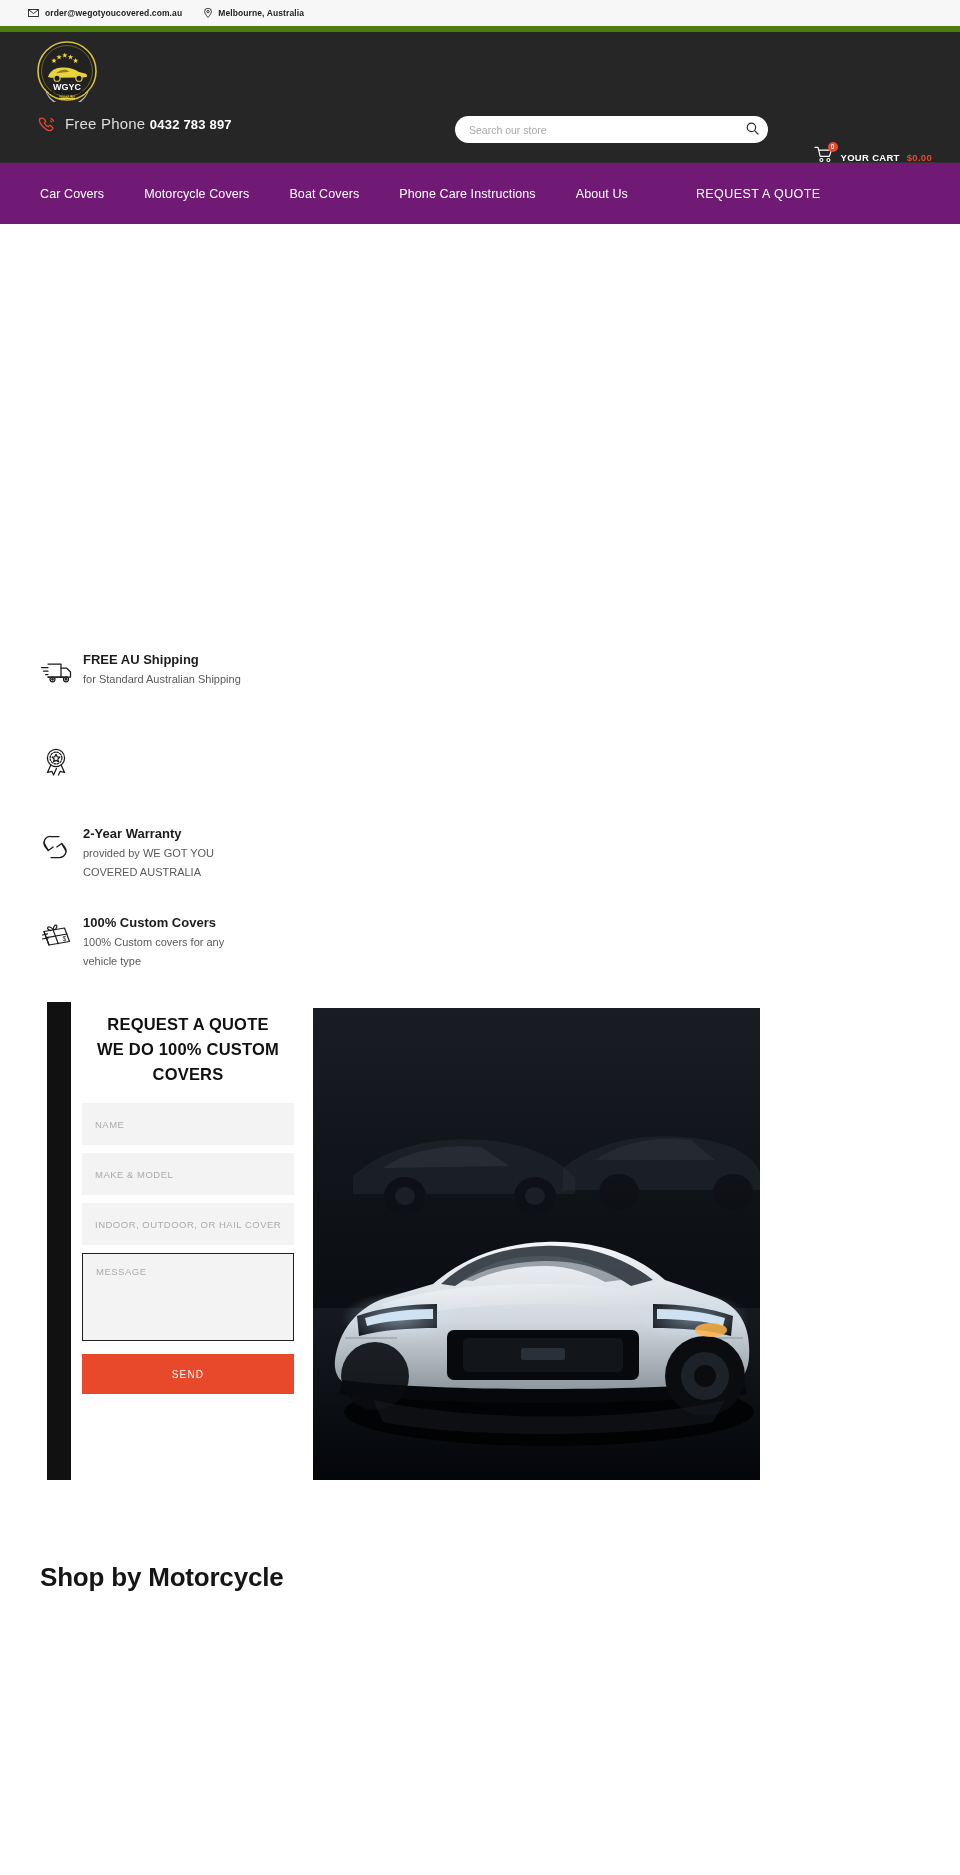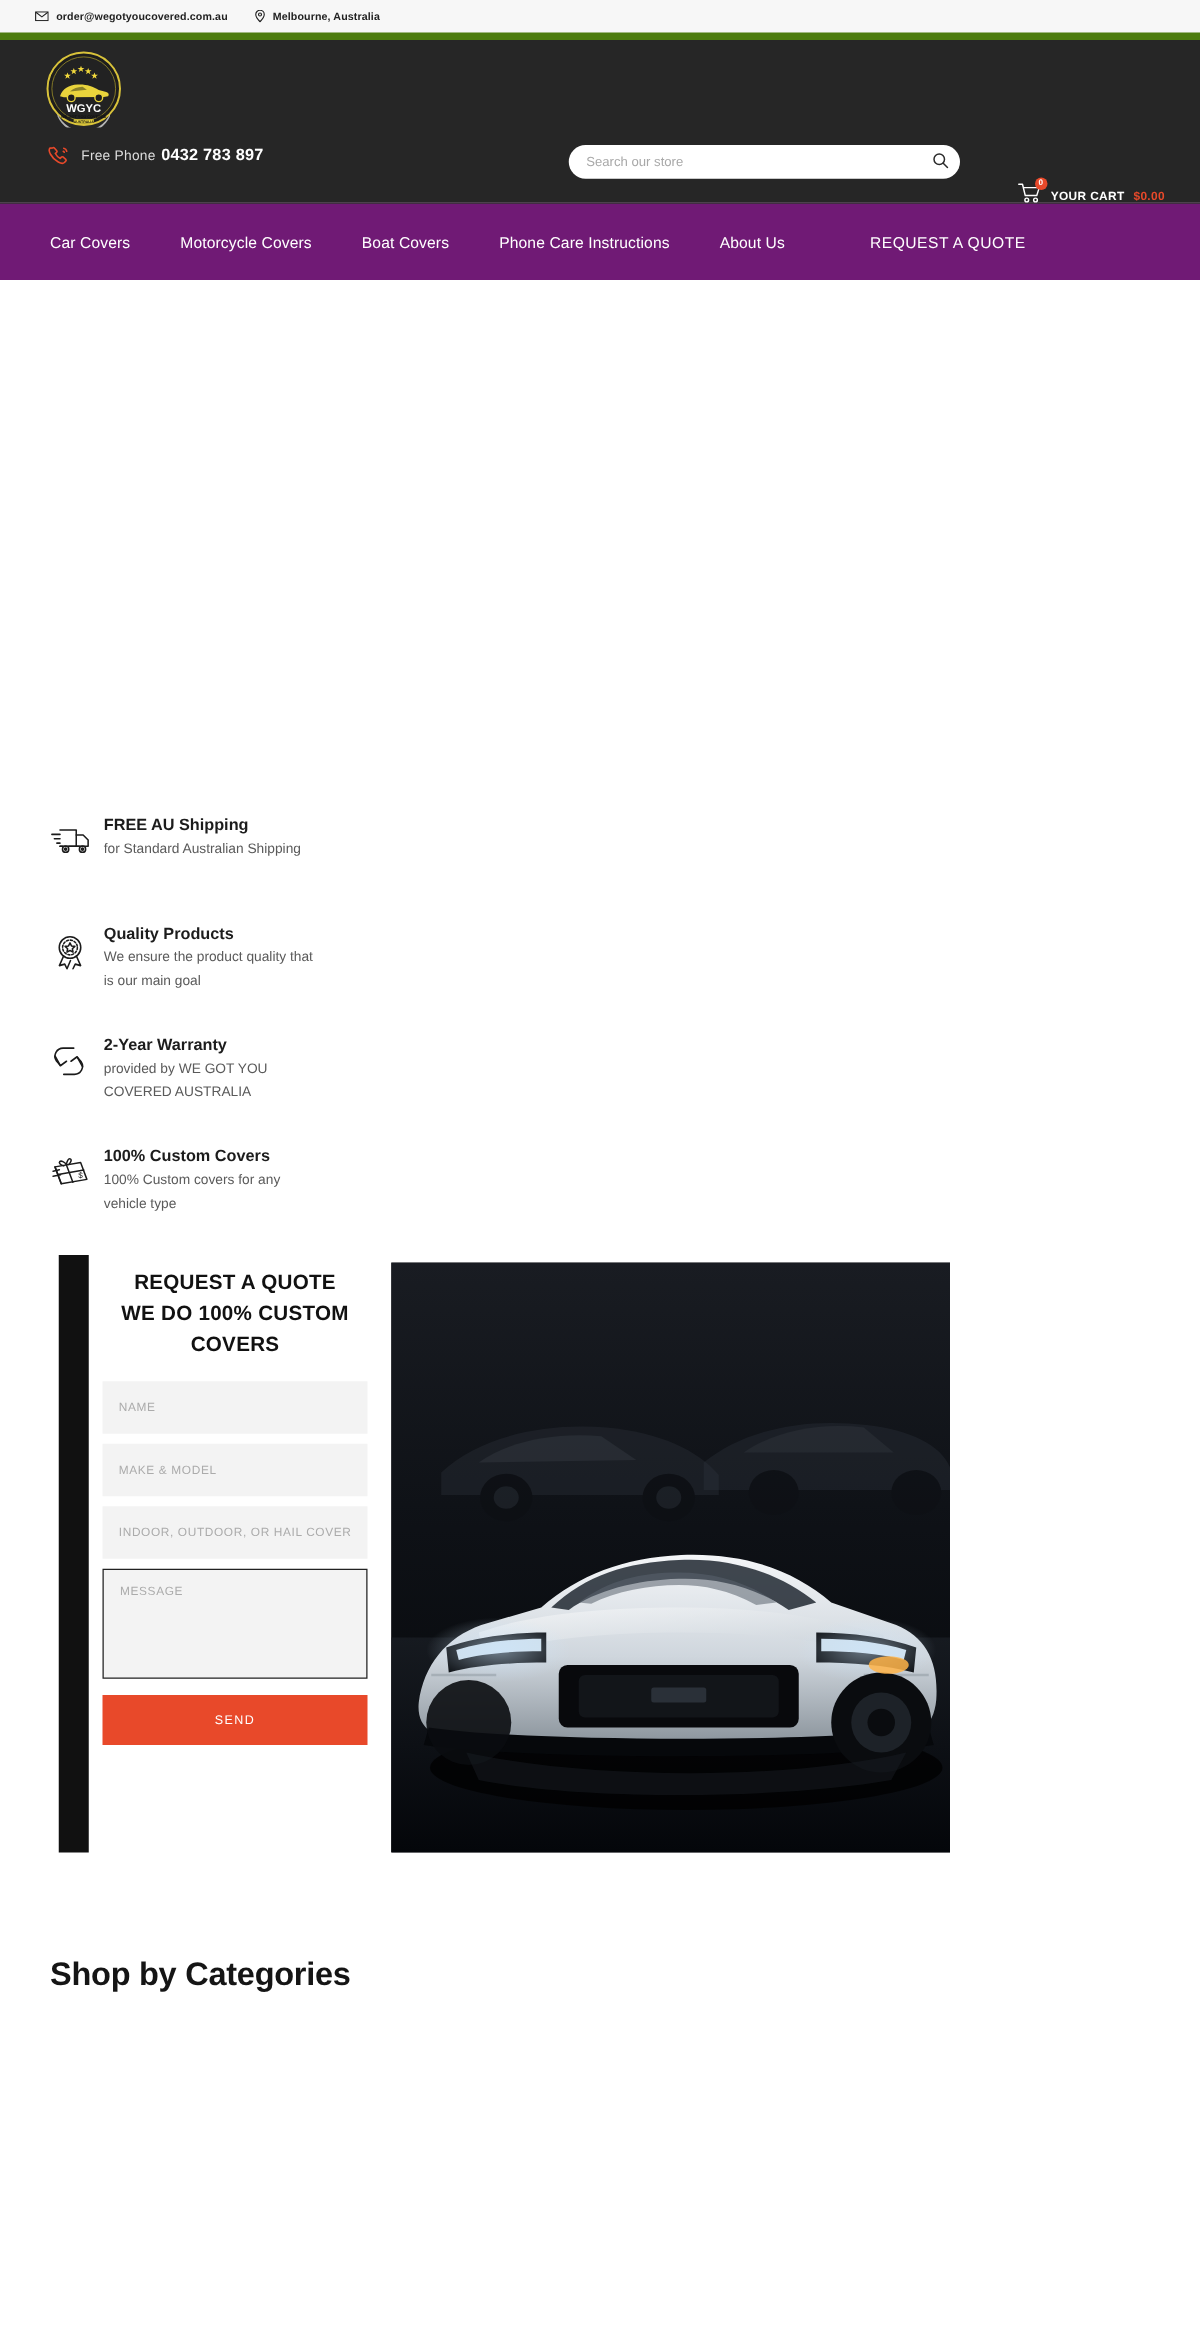--- a/index.html
+++ b/index.html
@@ -50,21 +50,21 @@
   .phone-block {
     position: absolute;
     left: 36px;
     top: 82px;
     display: flex;
     align-items: center;
     gap: 9px;
   }
   .phone-icon { width: 20px; height: 20px; flex: none; }
   .phone-text .ph-label {
-    font-size: 11px;
+    font-size: 15px;
     color: #dddddd;
     line-height: 13px;
     letter-spacing: .2px;
   }
   .phone-text .ph-num {
     font-size: 13px;
     font-weight: bold;
     color: #ffffff;
     line-height: 16px;
     letter-spacing: .2px;
@@ -398,24 +398,20 @@
 
   <div class="feature">
     <div class="feature-icon">
       <svg width="32" height="32" viewBox="0 0 32 32" fill="none" stroke="#1b1b1b" stroke-width="1.25" stroke-linecap="round" stroke-linejoin="round">
         <circle cx="16" cy="13" r="8.6"></circle>
         <circle cx="16" cy="13" r="5.9" stroke-dasharray="1.6 1.5"></circle>
         <polygon points="16,9.3 17.2,11.8 19.9,12.1 17.9,14 18.4,16.7 16,15.4 13.6,16.7 14.1,14 12.1,12.1 14.8,11.8"></polygon>
         <path d="M10.8 20 L7.5 27.5 L11.8 26.3 L13.6 30 L16.4 23.4"></path>
         <path d="M21.2 20 L24.5 27.5 L20.2 26.3 L18.4 30"></path>
       </svg>
-    </div>
-    <div class="feature-text">
-      <div class="feature-title">Quality Products</div>
-      <div class="feature-desc">We ensure the product quality that is our main goal</div>
     </div>
   </div>
 
   <div class="feature">
     <div class="feature-icon">
       <svg width="30" height="30" viewBox="0 0 30 30" fill="none" stroke="#1b1b1b" stroke-width="1.25" stroke-linecap="round" stroke-linejoin="round">
         <path d="M19 4.5 L10.5 4.5 A6.5 6.5 0 0 0 5 14.5 L8 18"></path>
         <polyline points="4,10.8 8.3,18.6 13.2,15"></polyline>
         <path d="M11 25.5 L19.5 25.5 A6.5 6.5 0 0 0 25 15.5 L22 12"></path>
         <polyline points="26,19.2 21.7,11.4 16.8,15"></polyline>
@@ -550,14 +546,14 @@
       <ellipse cx="62" cy="368" rx="34" ry="34" fill="#0a0c0f" opacity="0.9"></ellipse>
 
       <ellipse cx="398" cy="322" rx="16" ry="7" fill="#ffb347" opacity="0.85"></ellipse>
 
       <path d="M60 392 C160 414 320 414 412 392 L400 414 C310 430 150 430 70 414 Z" fill="#1a1f26" opacity="0.45"></path>
     </svg>
   </div>
 </div>
 
 <div class="shop-cats">
-  <h2 class="shop-cats-title">Shop by Categories</h2>
+  <h2 class="shop-cats-title">Shop by Motorcycle</h2>
 </div>
 
 </body></html>

